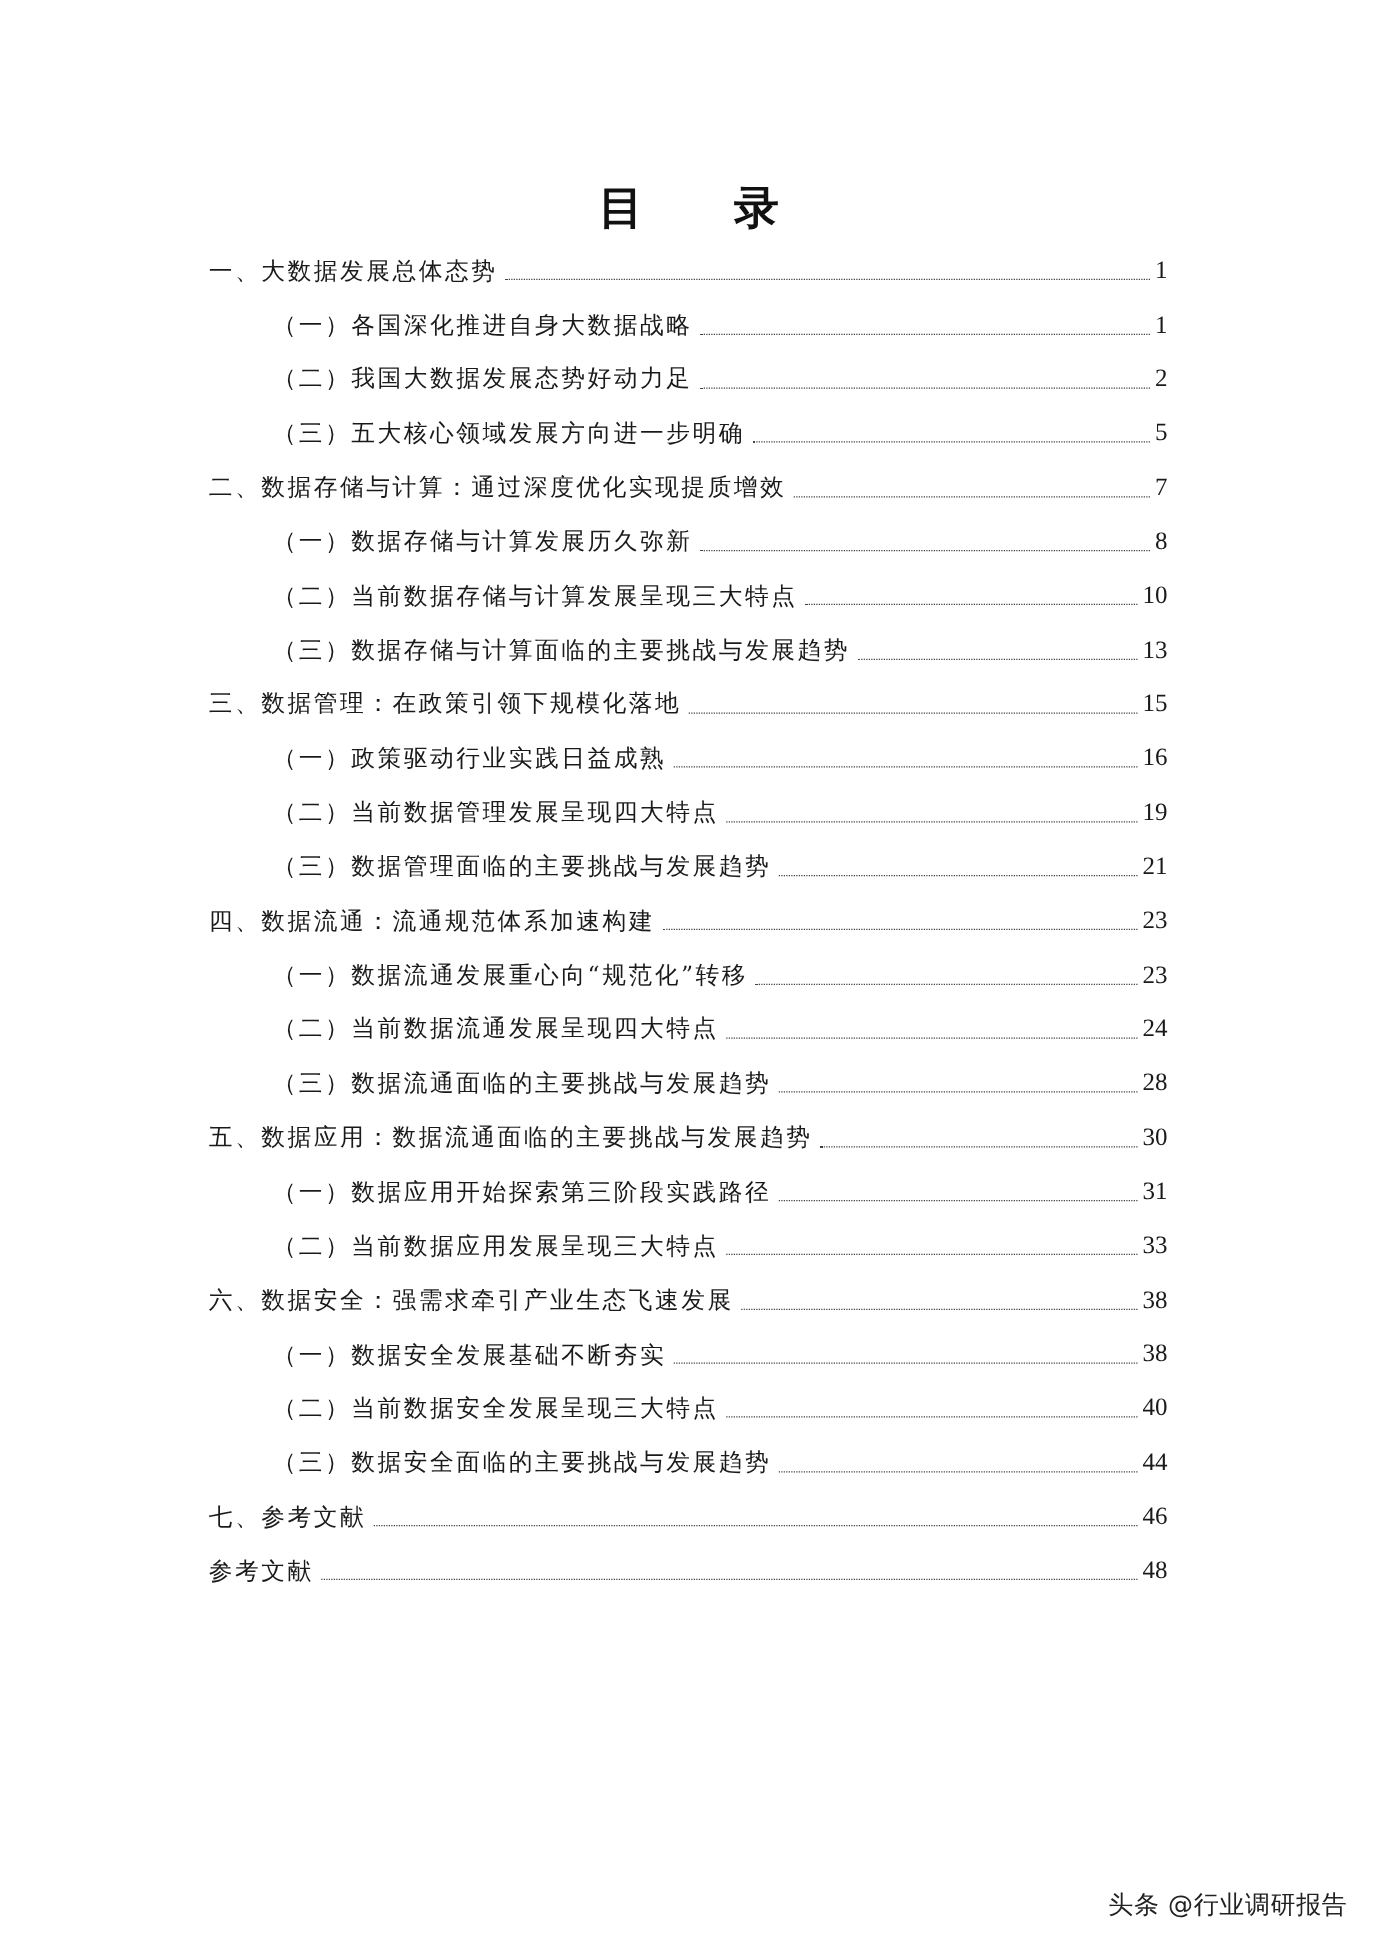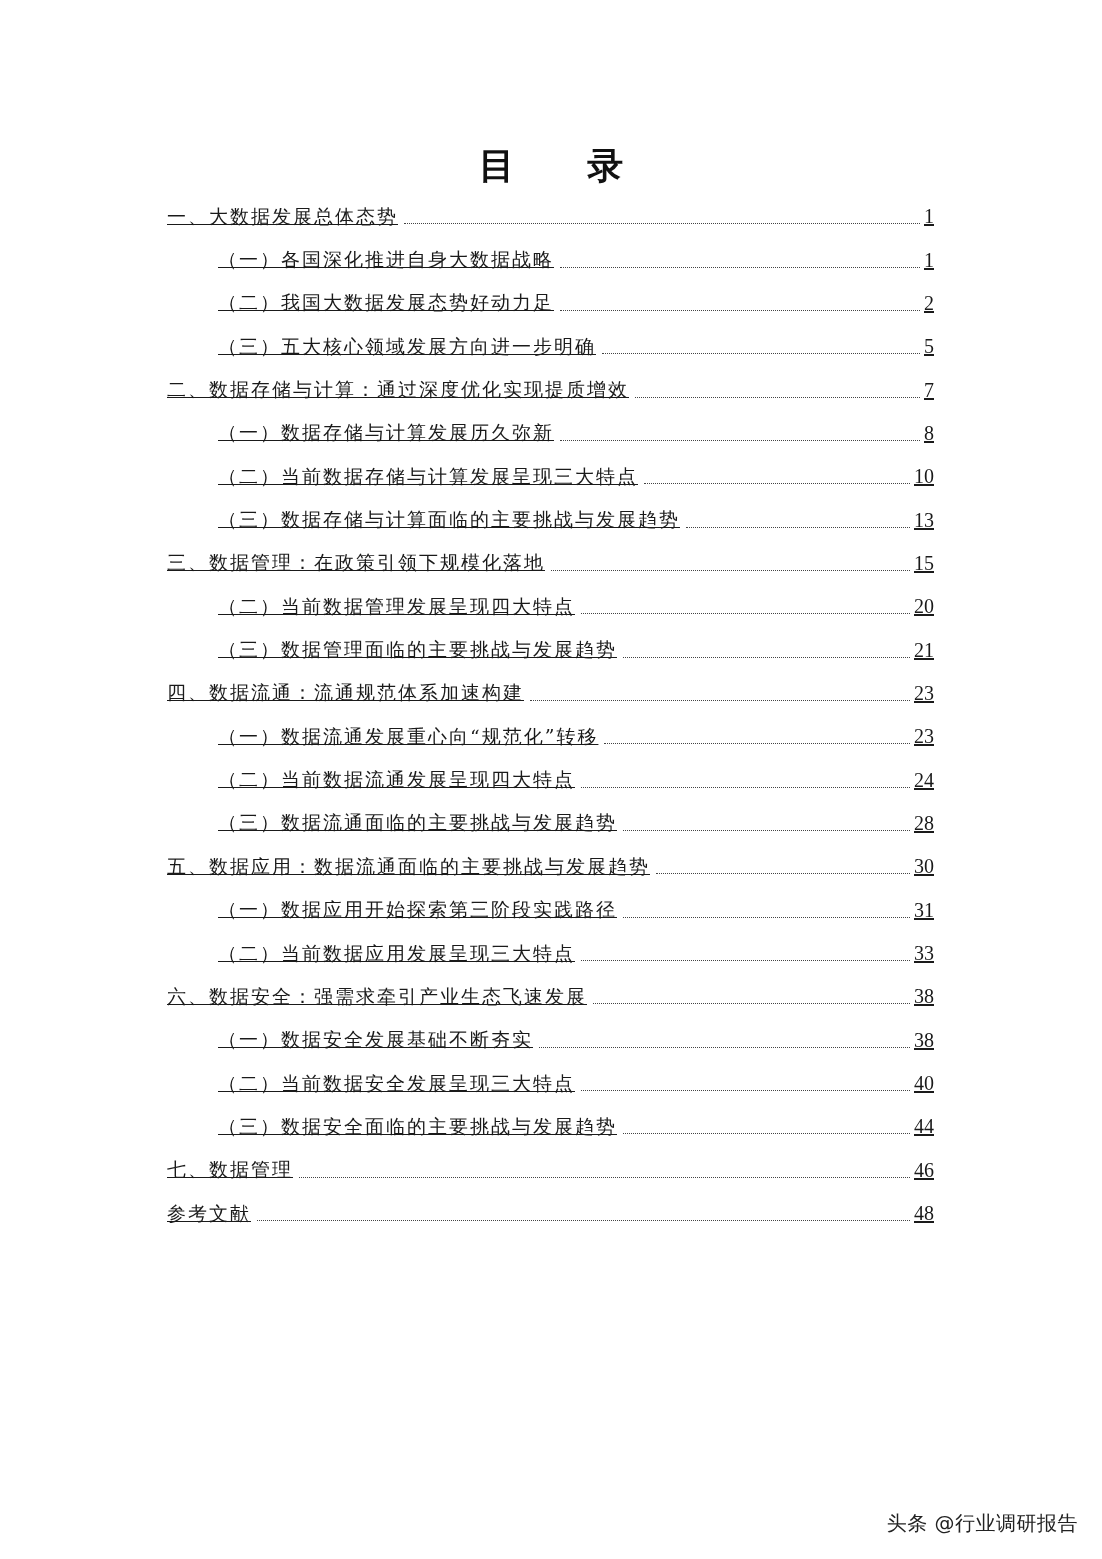--- a/index.html
+++ b/index.html
@@ -2,21 +2,21 @@
 <html><head>
 <meta charset="utf-8">
 <style>
   html, body { margin:0; padding:0; background:#ffffff; }
   body { width:1102px; height:1559px; position:relative; overflow:hidden;
          font-family:"DejaVu Serif","Liberation Serif",serif; color:#1a1a1a; }
   .title { position:absolute; left:0; width:1102px; top:142px; text-align:center;
            font-family:"DejaVu Sans","Liberation Sans",sans-serif; font-weight:bold;
            font-size:36px; letter-spacing:30px; text-indent:30px; color:#111; }
   .toc { position:absolute; left:167px; top:195px; width:767px; }
-  .row { position:relative; height:43.35px; display:flex; align-items:center; font-size:19px;text-decoration:underline; }
+  .row { position:relative; height:43.35px; display:flex; align-items:center; font-size:19px; }
   .row.l2 { padding-left:51px;text-align:center; }
   .row .label { white-space:nowrap; letter-spacing:2px; background:#fff; padding-right:4px; z-index:1; }
   .row .dots { flex:1; border-bottom:1.5px dotted #444; margin:0 2px; height:0; transform:translateY(7px); }
   .row .page { white-space:nowrap; font-family:"Liberation Serif","DejaVu Serif",serif; font-size:20px; padding-left:2px; }
   .watermark { position:absolute; right:24px; top:1510px; font-family:"DejaVu Sans","Liberation Sans",sans-serif;
                font-size:20px; color:#222; letter-spacing:0.5px; }
 </style>
 </head>
 <body>
 
@@ -62,23 +62,28 @@
       <span class="label">（三）数据存储与计算面临的主要挑战与发展趋势</span>
       <span class="dots"></span>
       <span class="page">13</span>
     </div>
     <div class="row l1">
       <span class="label">三、数据管理：在政策引领下规模化落地</span>
       <span class="dots"></span>
       <span class="page">15</span>
     </div>
     <div class="row l2">
+      <span class="label">（一）政策驱动行业实践日益成熟</span>
+      <span class="dots"></span>
+      <span class="page">16</span>
+    </div>
+    <div class="row l2">
       <span class="label">（二）当前数据管理发展呈现四大特点</span>
       <span class="dots"></span>
-      <span class="page">20</span>
+      <span class="page">19</span>
     </div>
     <div class="row l2">
       <span class="label">（三）数据管理面临的主要挑战与发展趋势</span>
       <span class="dots"></span>
       <span class="page">21</span>
     </div>
     <div class="row l1">
       <span class="label">四、数据流通：流通规范体系加速构建</span>
       <span class="dots"></span>
       <span class="page">23</span>
@@ -127,21 +132,21 @@
       <span class="label">（二）当前数据安全发展呈现三大特点</span>
       <span class="dots"></span>
       <span class="page">40</span>
     </div>
     <div class="row l2">
       <span class="label">（三）数据安全面临的主要挑战与发展趋势</span>
       <span class="dots"></span>
       <span class="page">44</span>
     </div>
     <div class="row l1">
-      <span class="label">七、数据管理</span>
+      <span class="label">七、参考文献</span>
       <span class="dots"></span>
       <span class="page">46</span>
     </div>
     <div class="row l1">
       <span class="label">参考文献</span>
       <span class="dots"></span>
       <span class="page">48</span>
     </div>
   </div>
 

